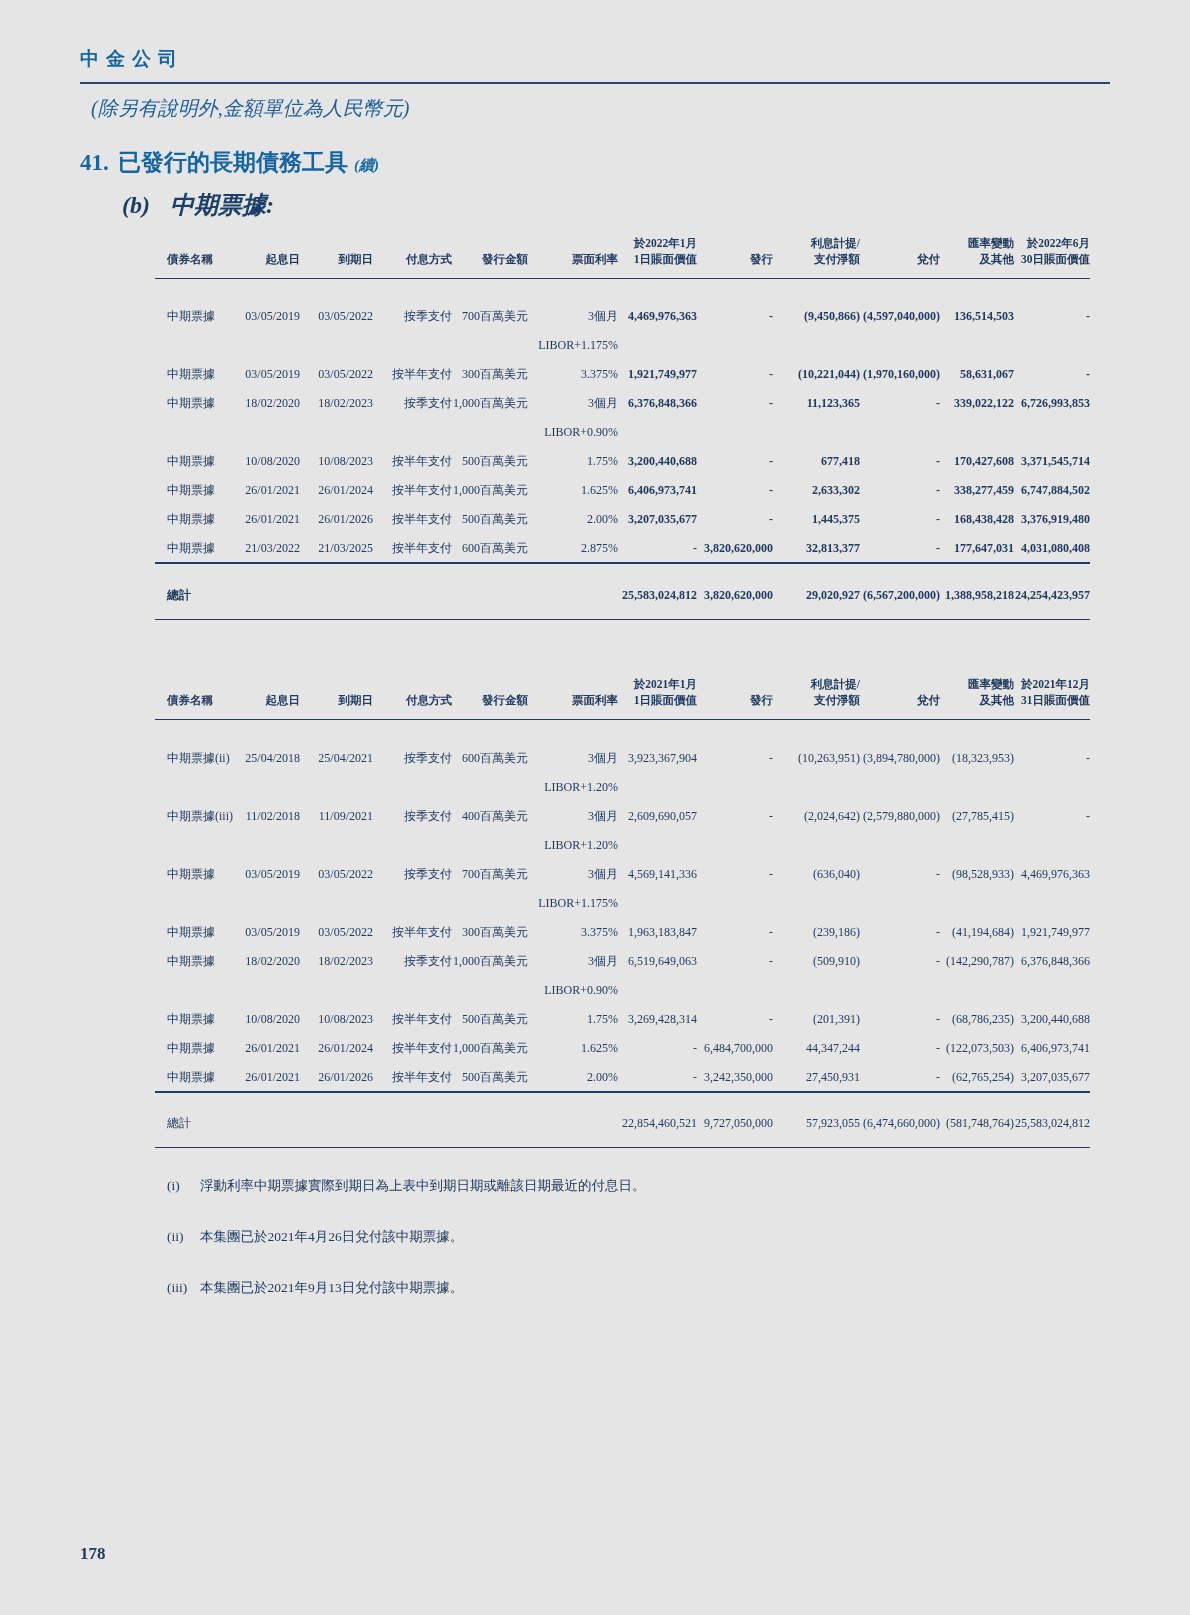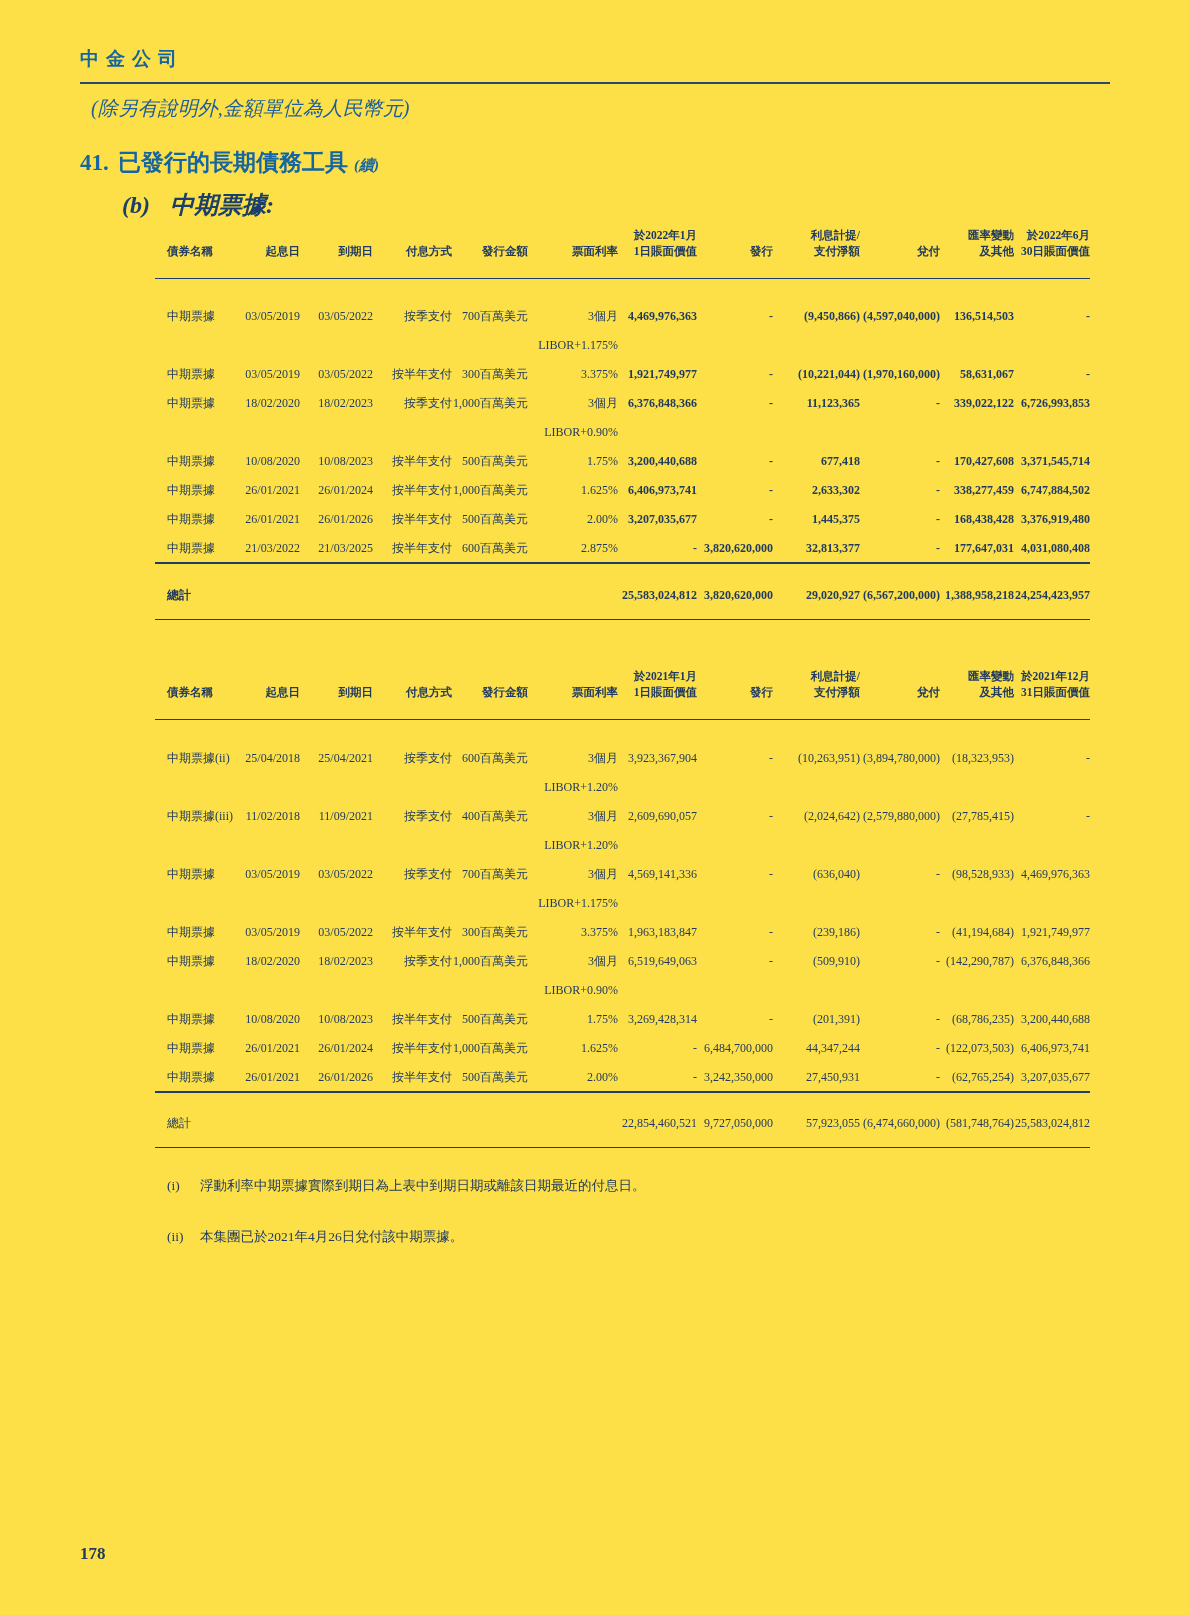--- a/index.html
+++ b/index.html
@@ -2,21 +2,21 @@
 <html><head>
 <meta charset="utf-8">
 <style>
   * { margin: 0; padding: 0; box-sizing: border-box; }
   html, body { background: #b9c9da; }
   .page {
     position: relative;
     width: 1190px;
     height: 1615px;
     margin: 0 auto;
-    background: #fde047;
+    background: #e5e5e5;
     font-family: "Liberation Serif", "DejaVu Serif", serif;
     color: #203a60;
     overflow: hidden;
   }
   .content { padding: 0 80px; }
 
   
   .masthead {
     padding-top: 48px;
     padding-bottom: 12px;
@@ -63,21 +63,21 @@
   }
   table.fin#table-2022 { margin-top: 10px; }
   table.fin#table-2021 { margin-top: 50px; }
   table.fin th, table.fin td { position: relative; padding: 0; }
   table.fin th {
     height: 50px;
     border-bottom: 1.6px solid #1e3c64;
     font-weight: bold; font-size: 11.5px;
   }
   table.fin th .v {
-    position: absolute; right: 0; bottom: 19px;
+    position: absolute; right: 0; bottom: 11px;
     white-space: pre; text-align: right; line-height: 16px;
   }
   table.fin th.first .v, table.fin td.first .v { left: 12px; right: auto; text-align: right; }
   table.fin td { font-size: 12px; height: 29px; }
   table.fin td .v {
     position: absolute; right: 0; top: 0;
     white-space: pre; text-align: right; line-height: 29px;
   }
   table.fin tr.spacer td { height: 24px; }
   table.fin tr.dbl td { height: 58px; }
@@ -889,18 +889,22 @@
 
     <div class="notes">
       <div class="note">
         <span class="note-label">(i)</span>
         <span class="note-text">浮動利率中期票據實際到期日為上表中到期日期或離該日期最近的付息日。</span>
       </div>
       <div class="note">
         <span class="note-label">(ii)</span>
         <span class="note-text">本集團已於2021年4月26日兌付該中期票據。</span>
       </div>
+      <div class="note">
+        <span class="note-label">(iii)</span>
+        <span class="note-text">本集團已於2021年9月13日兌付該中期票據。</span>
+      </div>
     </div>
 
   </div>
 
   <div class="page-number">178</div>
 </div>
 
 </body></html>

